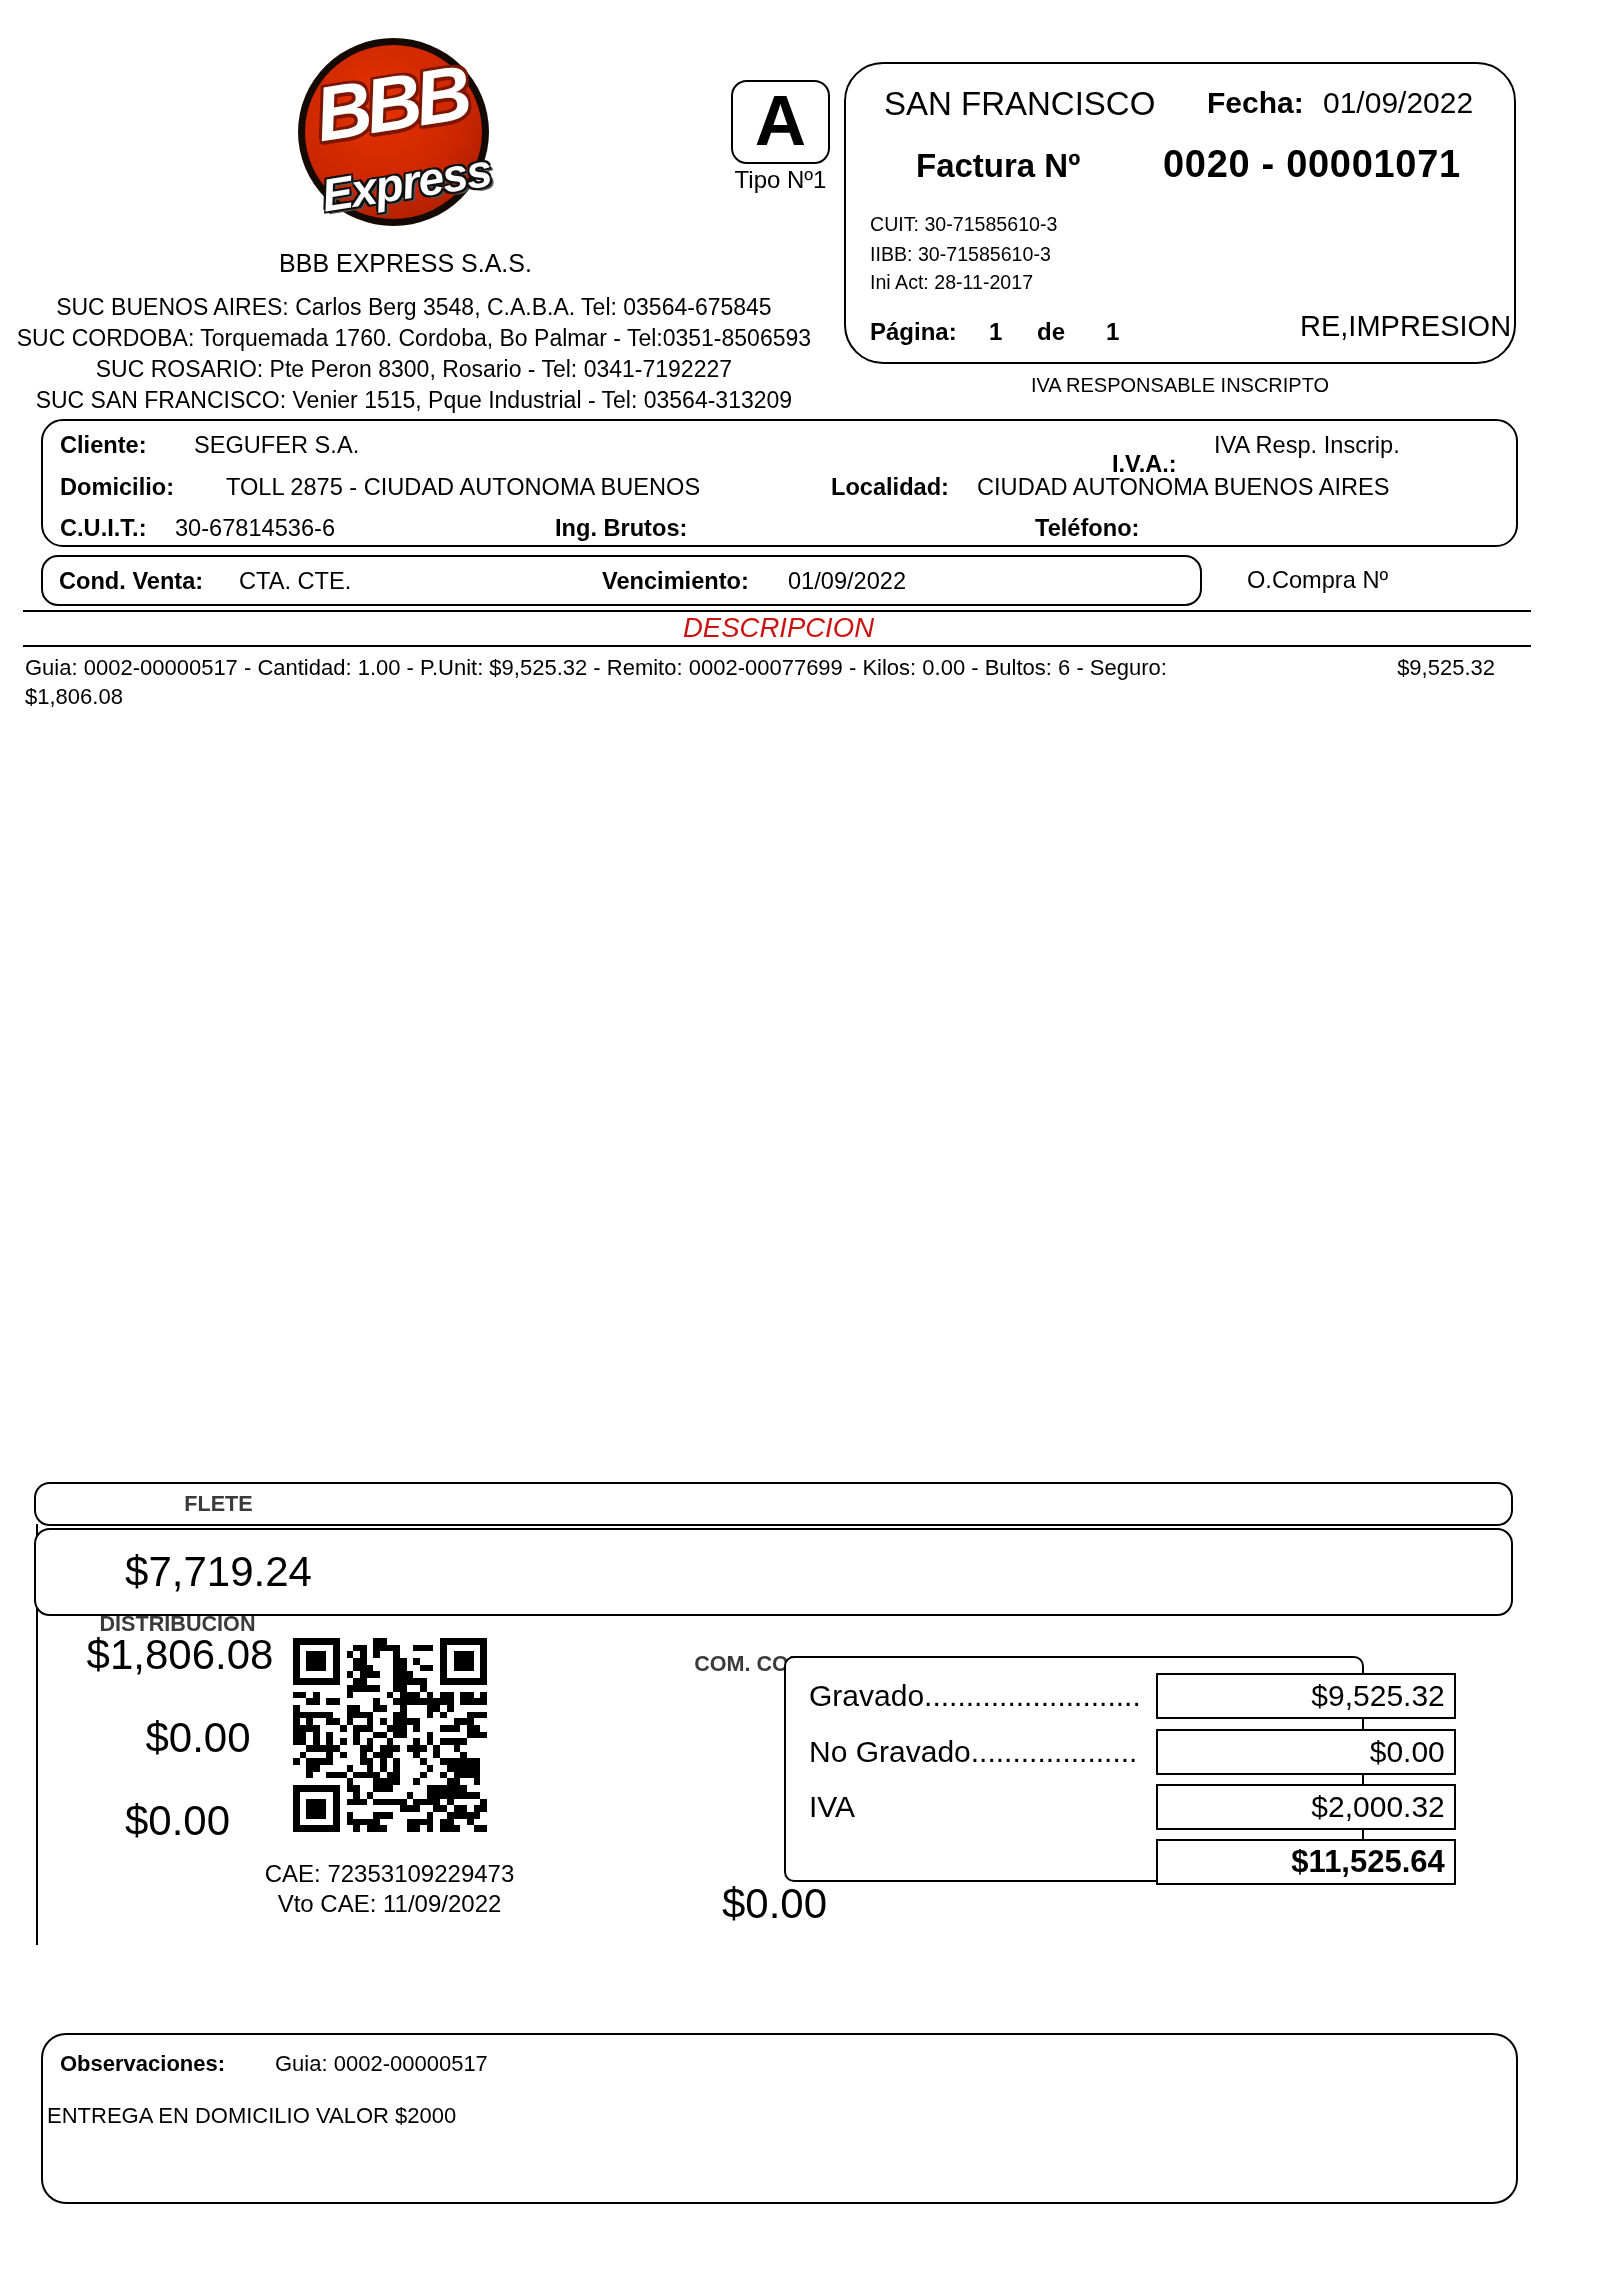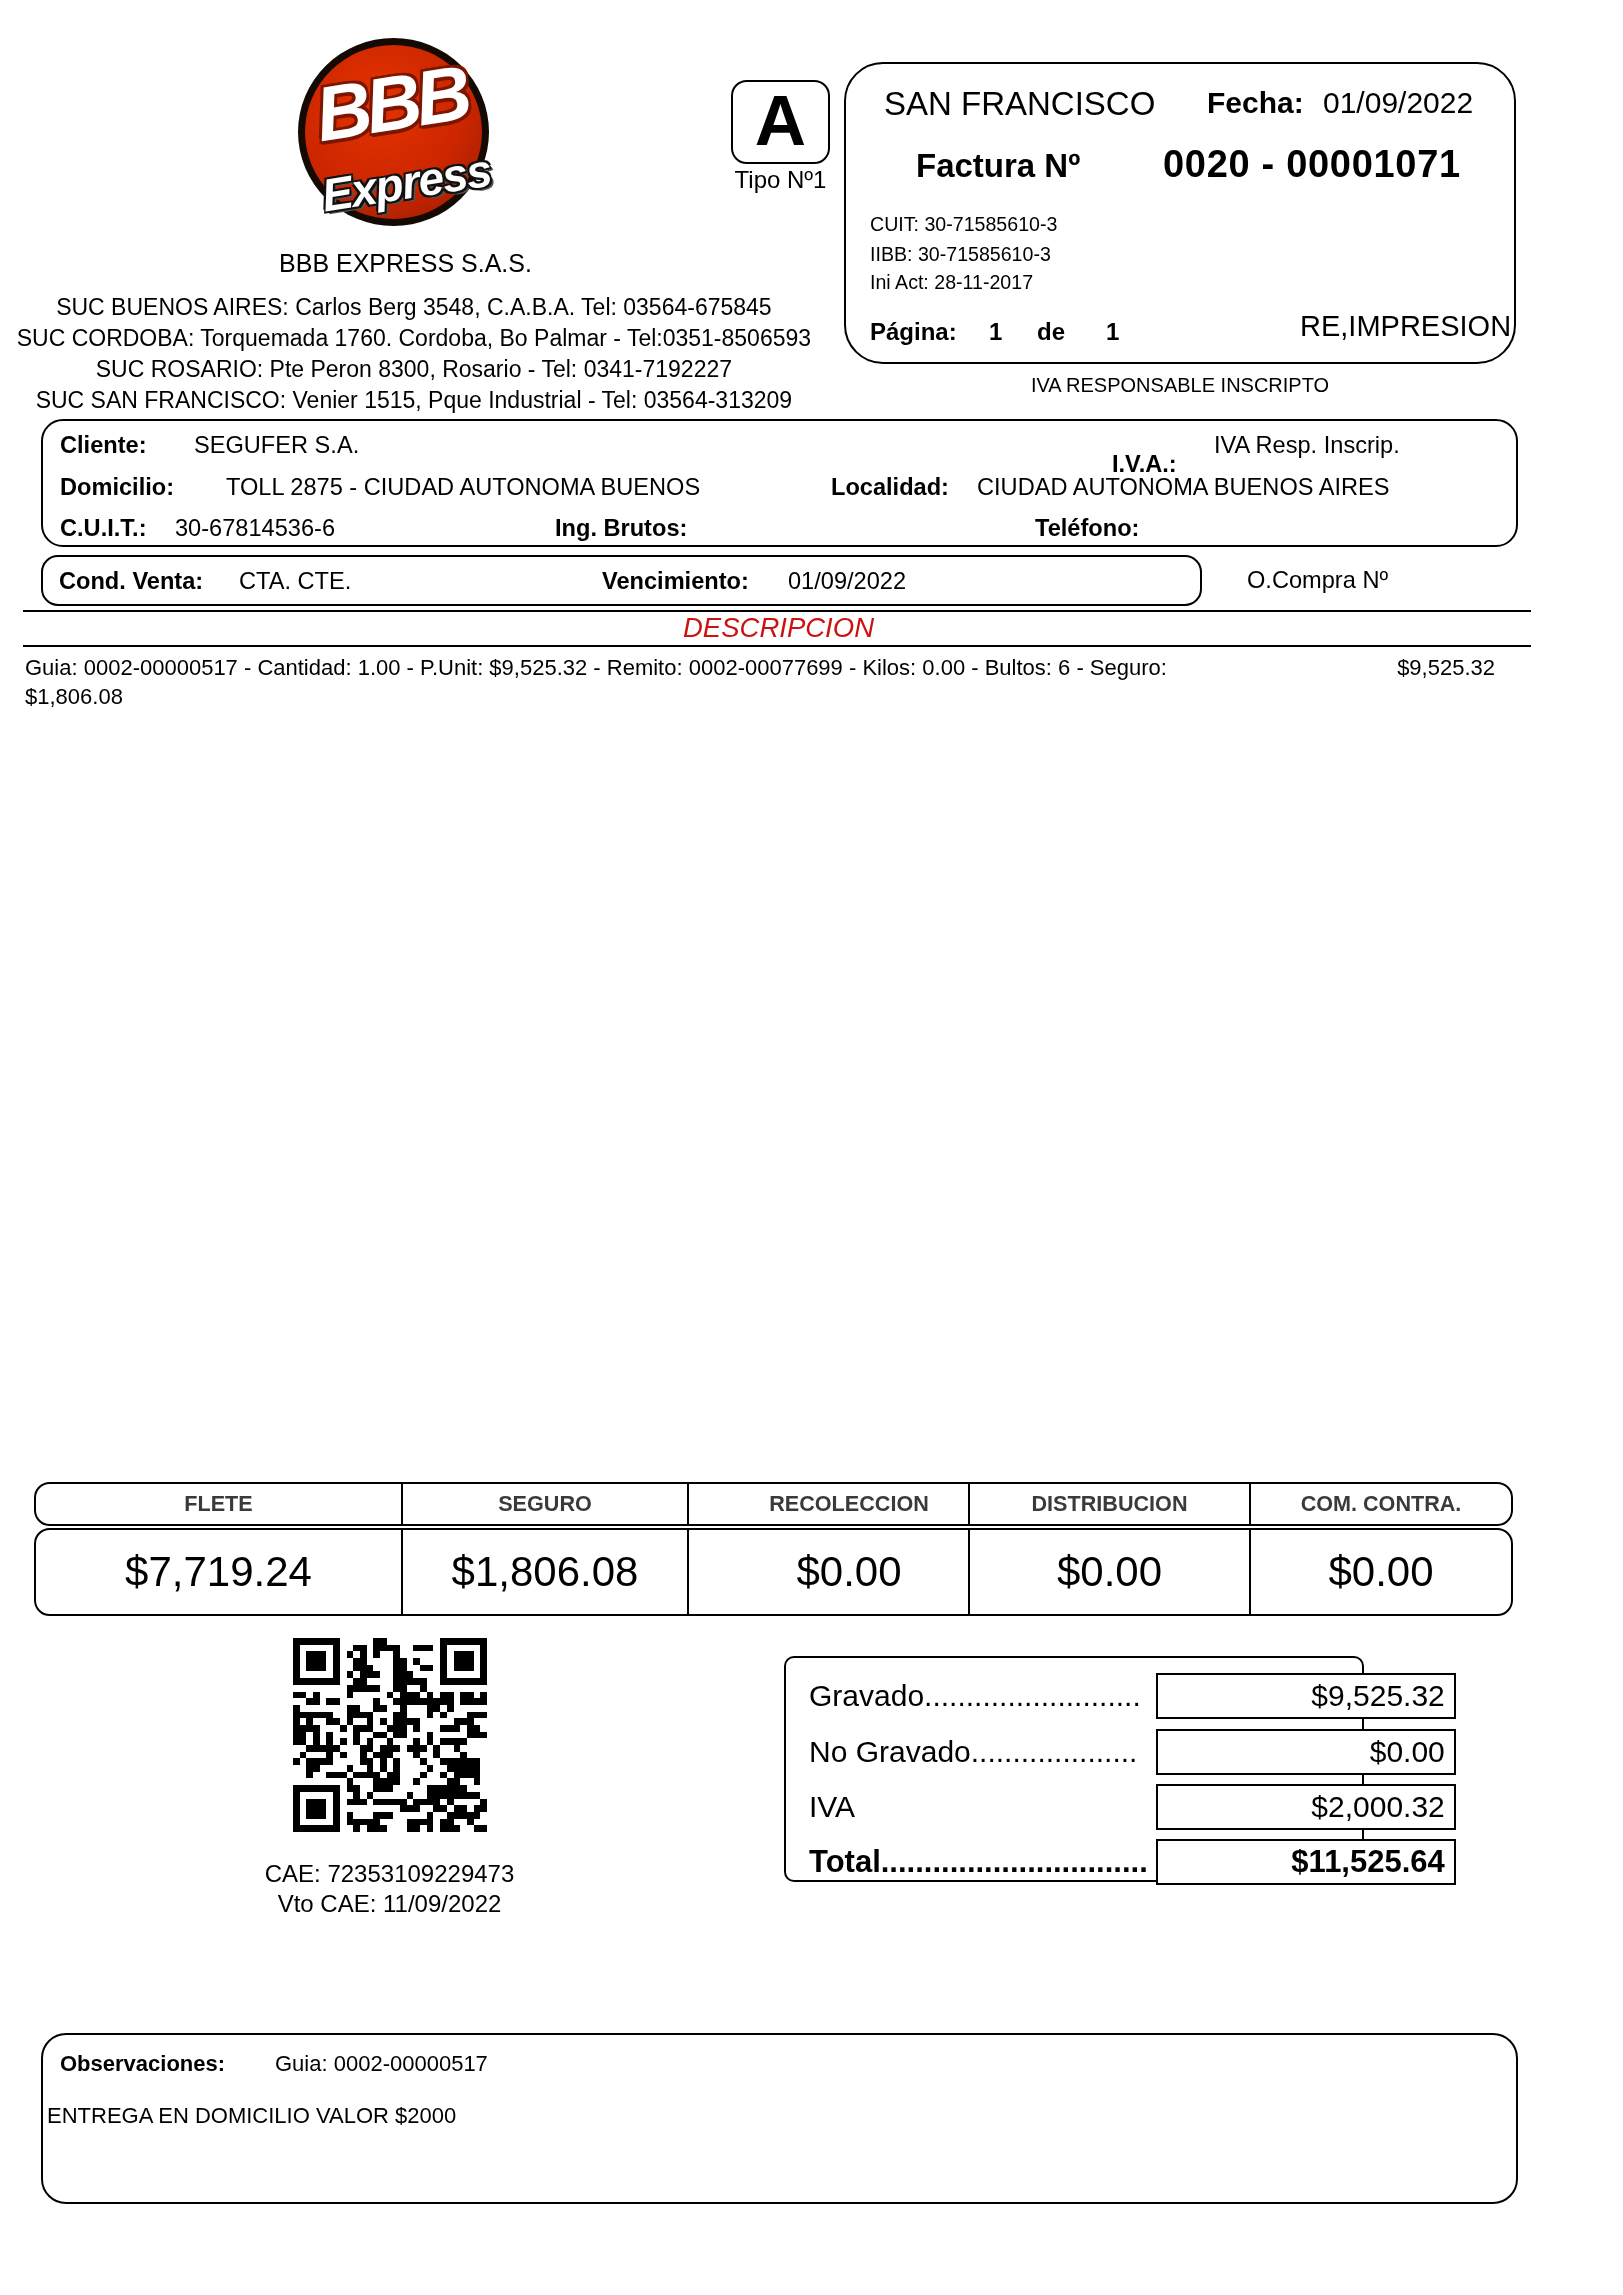--- a/index.html
+++ b/index.html
@@ -24,21 +24,21 @@
     transform:rotate(-9deg);line-height:1;
     text-shadow:2px 2px 0 #111,-2px -2px 0 #111,2px -2px 0 #111,-2px 2px 0 #111,3.3px 3.3px 0 #555;}
   
   .tipo-box{position:absolute;left:731px;top:80px;width:99px;height:84px;border:2px solid #000;
     border-radius:15.7px;box-sizing:border-box;text-align:center;}
   .tipo-letter{font-size:71px;font-weight:bold;line-height:77px;}
   
   .hdr-box{left:844px;top:62px;width:672px;height:302px;border-radius:39px;}
   
   .charge-row{position:absolute;left:34px;width:1479px;border:2.6px solid #000;border-radius:15.7px;
-    box-sizing:border-box;display:flex;background:#fff;}
+    box-sizing:border-box;display:flex;background:#fff;flex-direction:column;}
   .charge-cell{box-sizing:border-box;text-align:center;}
   .charge-cell + .charge-cell{border-left:2px solid #000;}
   .c0{width:365px;} .c1{width:286px;} .c2{width:281px;padding-left:41px;} .c3{width:281px;} .c4{flex:1;}
   .charge-head{top:1482px;height:44px;}
   .charge-head .charge-cell{font-size:21.6px;font-weight:bold;color:#3a3a3a;line-height:40px;}
   .charge-vals{top:1528px;height:88px;}
   .charge-vals .charge-cell{font-size:42px;line-height:83px;}
   
   .tot-box{left:784px;top:1656px;width:580px;height:226px;border-radius:10px;}
   .tot-row{position:absolute;left:0;width:100%;height:46px;}
@@ -475,21 +475,20 @@
     </div>
     <div class="tot-row" style="top:71px;">
       <div class="tot-label">No Gravado....................</div>
       <div class="tot-valbox">$0.00</div>
     </div>
     <div class="tot-row" style="top:126px;">
       <div class="tot-label">IVA</div>
       <div class="tot-valbox">$2,000.32</div>
     </div>
     <div class="tot-row b" style="top:181px;">
-      <div class="tot-label" style="font-size:31px;">Total...............................</div>
       <div class="tot-valbox" style="font-size:31px;border-width:2.6px;">$11,525.64</div>
     </div>
   </div>
 
   <div class="box" style="left:41px;top:2033px;width:1477px;height:171px;border-radius:25px;"></div>
   <div class="abs b" style="left:60px;top:2051px;font-size:22px;">Observaciones:</div>
   <div class="abs" style="left:275px;top:2051px;font-size:22px;">Guia: 0002-00000517</div>
   <div class="abs" style="left:47px;top:2103px;font-size:22px;">ENTREGA EN DOMICILIO VALOR $2000</div>
 
 </div>

